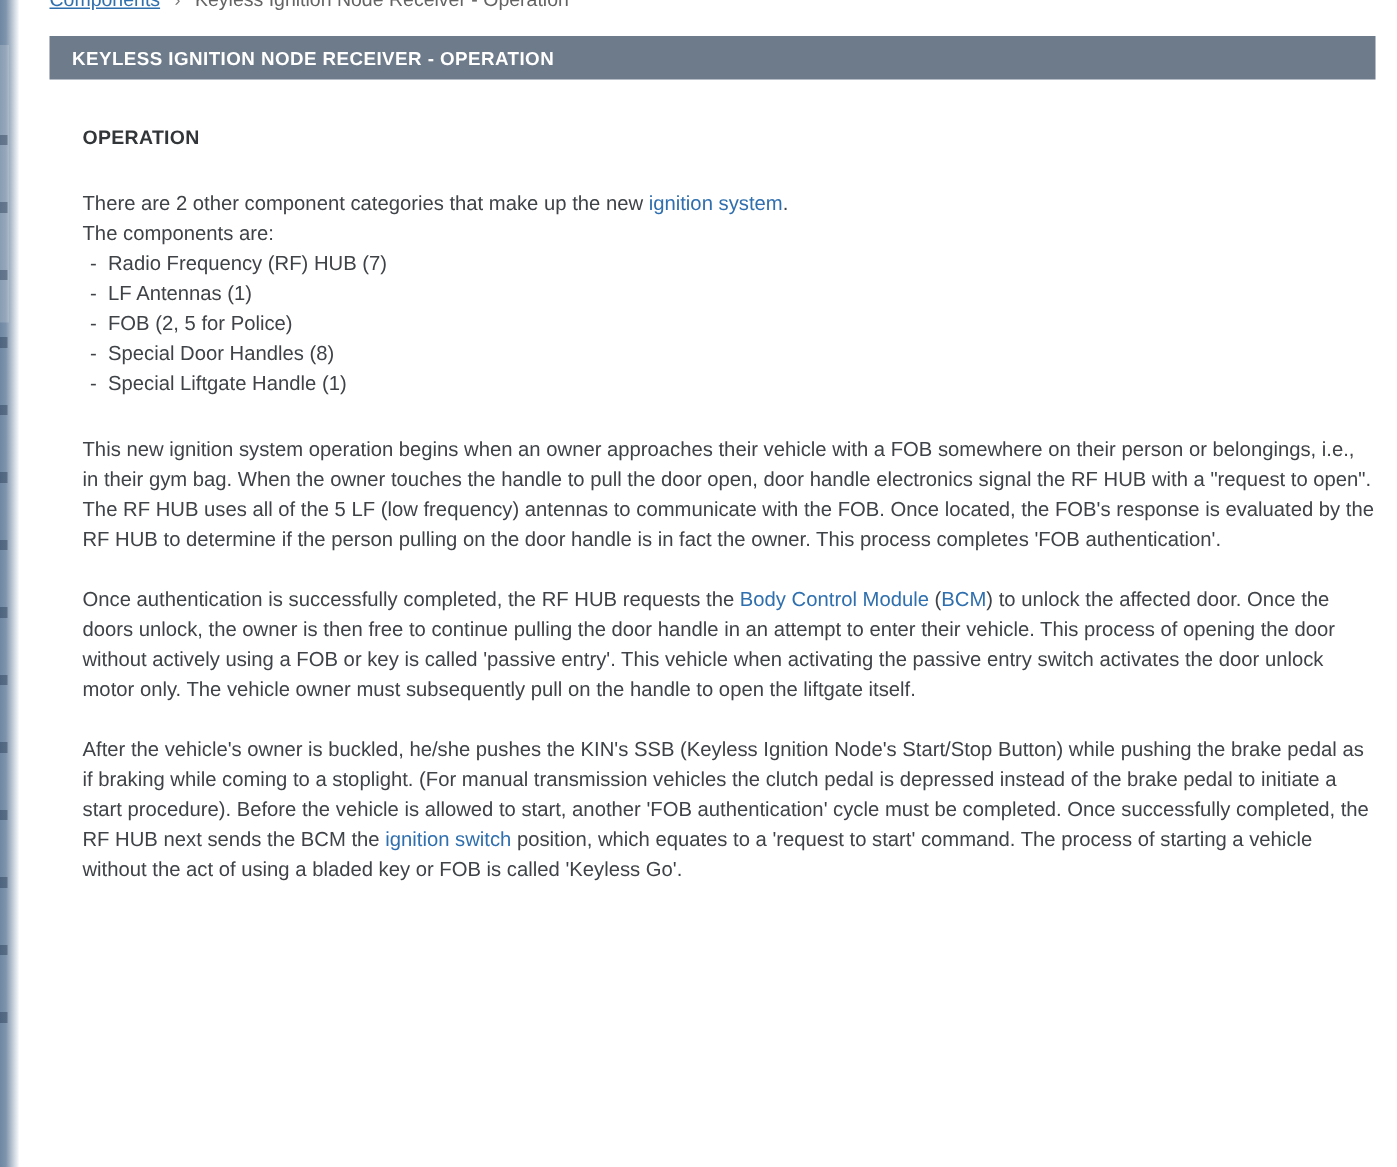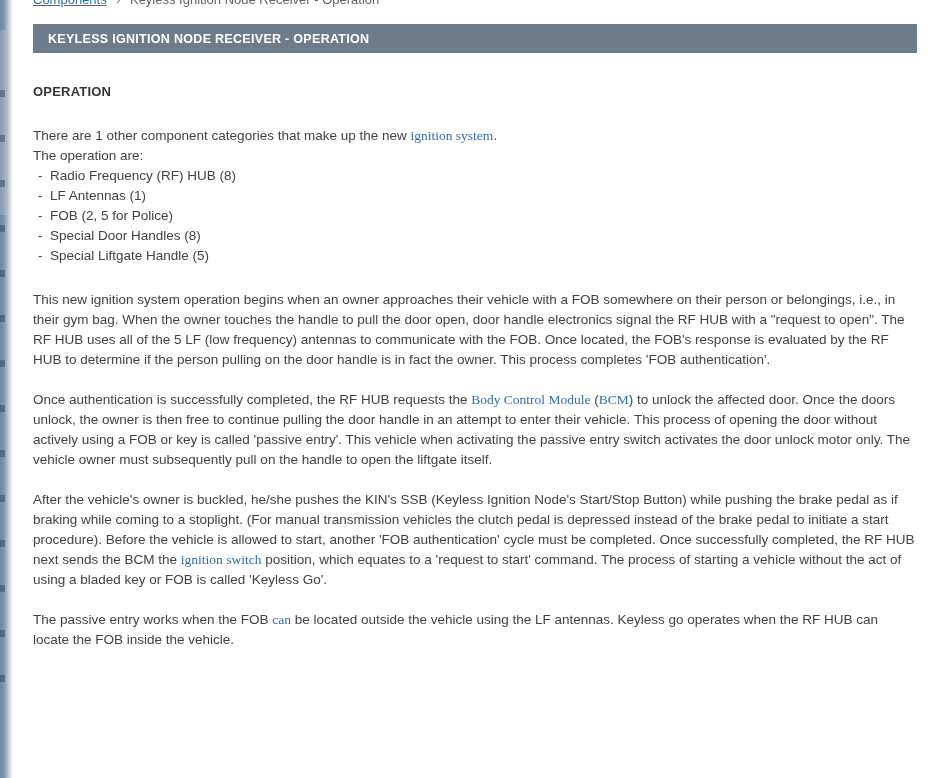--- a/index.html
+++ b/index.html
@@ -39,33 +39,33 @@
   .crumb-sep { color: #777; margin: 0 6px; font-size: 12px; }
   .crumb-current { color: var(--crumb); }
   .title-bar {
     margin-top: 16px; height: 29px;
     background: var(--bar);
     display: flex; align-items: center;
     padding-left: 15px; box-sizing: border-box;
     color: #ffffff; font-weight: bold;
     font-size: 12.5px; letter-spacing: 0.3px;
   }
-  .content { color: var(--text); font-size: 13.5px; line-height: 20px; }
+  .content { color: var(--text); font-size: 13.5px; line-height: 20px; margin-left: 22px; }
   .content h2 {
     margin: 32px 0 0 0; color: #333639;
     font-size: 13px; line-height: 14px; font-weight: bold;
     letter-spacing: 0.2px;
   }
   .para { margin: 20px 0 0 0; }
   .para.intro { margin-top: 27px; }
   #paras .para:first-child { margin-top: 24px; }
   .comp-list { list-style: none; margin: 0; padding: 0; }
   .comp-list li { position: relative; padding-left: 17px; line-height: 20px; }
   .comp-list .dash { position: absolute; left: 5px; top: 0; }
-  .inline-link { color: var(--link); text-decoration: none; cursor: pointer; font-family: Liberation Serif, serif; }
+  .inline-link { color: var(--link); text-decoration: none; cursor: pointer; }
 </style>
 </head>
 <body>
 
 <div class="left-strip">
   <div class="thumb"></div>
   <div class="marks"></div>
 </div>
 
 <div class="page">
@@ -77,33 +77,32 @@
   </nav>
 
   <div class="title-bar">
     <span>KEYLESS IGNITION NODE RECEIVER - OPERATION</span>
   </div>
 
   <div class="content">
     <h2>OPERATION</h2>
 
     <p class="para intro">
-      <span class="seg-host"><span>There are 1 other component categories that make up the new </span><a class="inline-link">ignition system</a><span>.</span></span><br>
-      <span>The operation are:</span>
+      <span class="seg-host"><span>There are 2 other component categories that make up the new </span><a class="inline-link">ignition system</a><span>.</span></span><br>
+      <span>The components are:</span>
     </p>
 
     <ul class="comp-list" id="comp-list">
-        <li><span class="dash">-</span><span>Radio Frequency (RF) HUB (8)</span></li>
+        <li><span class="dash">-</span><span>Radio Frequency (RF) HUB (7)</span></li>
         <li><span class="dash">-</span><span>LF Antennas (1)</span></li>
         <li><span class="dash">-</span><span>FOB (2, 5 for Police)</span></li>
         <li><span class="dash">-</span><span>Special Door Handles (8)</span></li>
-        <li><span class="dash">-</span><span>Special Liftgate Handle (5)</span></li>
+        <li><span class="dash">-</span><span>Special Liftgate Handle (1)</span></li>
       </ul>
 
     <div id="paras">
         <p class="para"><span>This new ignition system operation begins when an owner approaches their vehicle with a FOB somewhere on their person or belongings, i.e., in their gym bag. When the owner touches the handle to pull the door open, door handle electronics signal the RF HUB with a "request to open". The RF HUB uses all of the 5 LF (low frequency) antennas to communicate with the FOB. Once located, the FOB's response is evaluated by the RF HUB to determine if the person pulling on the door handle is in fact the owner. This process completes 'FOB authentication'.</span></p>
         <p class="para"><span>Once authentication is successfully completed, the RF HUB requests the </span><a class="inline-link">Body Control Module</a><span> (</span><a class="inline-link">BCM</a><span>) to unlock the affected door. Once the doors unlock, the owner is then free to continue pulling the door handle in an attempt to enter their vehicle. This process of opening the door without actively using a FOB or key is called 'passive entry'. This vehicle when activating the passive entry switch activates the door unlock motor only. The vehicle owner must subsequently pull on the handle to open the liftgate itself.</span></p>
         <p class="para"><span>After the vehicle's owner is buckled, he/she pushes the KIN's SSB (Keyless Ignition Node's Start/Stop Button) while pushing the brake pedal as if braking while coming to a stoplight. (For manual transmission vehicles the clutch pedal is depressed instead of the brake pedal to initiate a start procedure). Before the vehicle is allowed to start, another 'FOB authentication' cycle must be completed. Once successfully completed, the RF HUB next sends the BCM the </span><a class="inline-link">ignition switch</a><span> position, which equates to a 'request to start' command. The process of starting a vehicle without the act of using a bladed key or FOB is called 'Keyless Go'.</span></p>
-        <p class="para"><span>The passive entry works when the FOB </span><a class="inline-link">can</a><span> be located outside the vehicle using the LF antennas. Keyless go operates when the RF HUB can locate the FOB inside the vehicle.</span></p>
       </div>
   </div>
 
 </div>
 
 </body></html>

